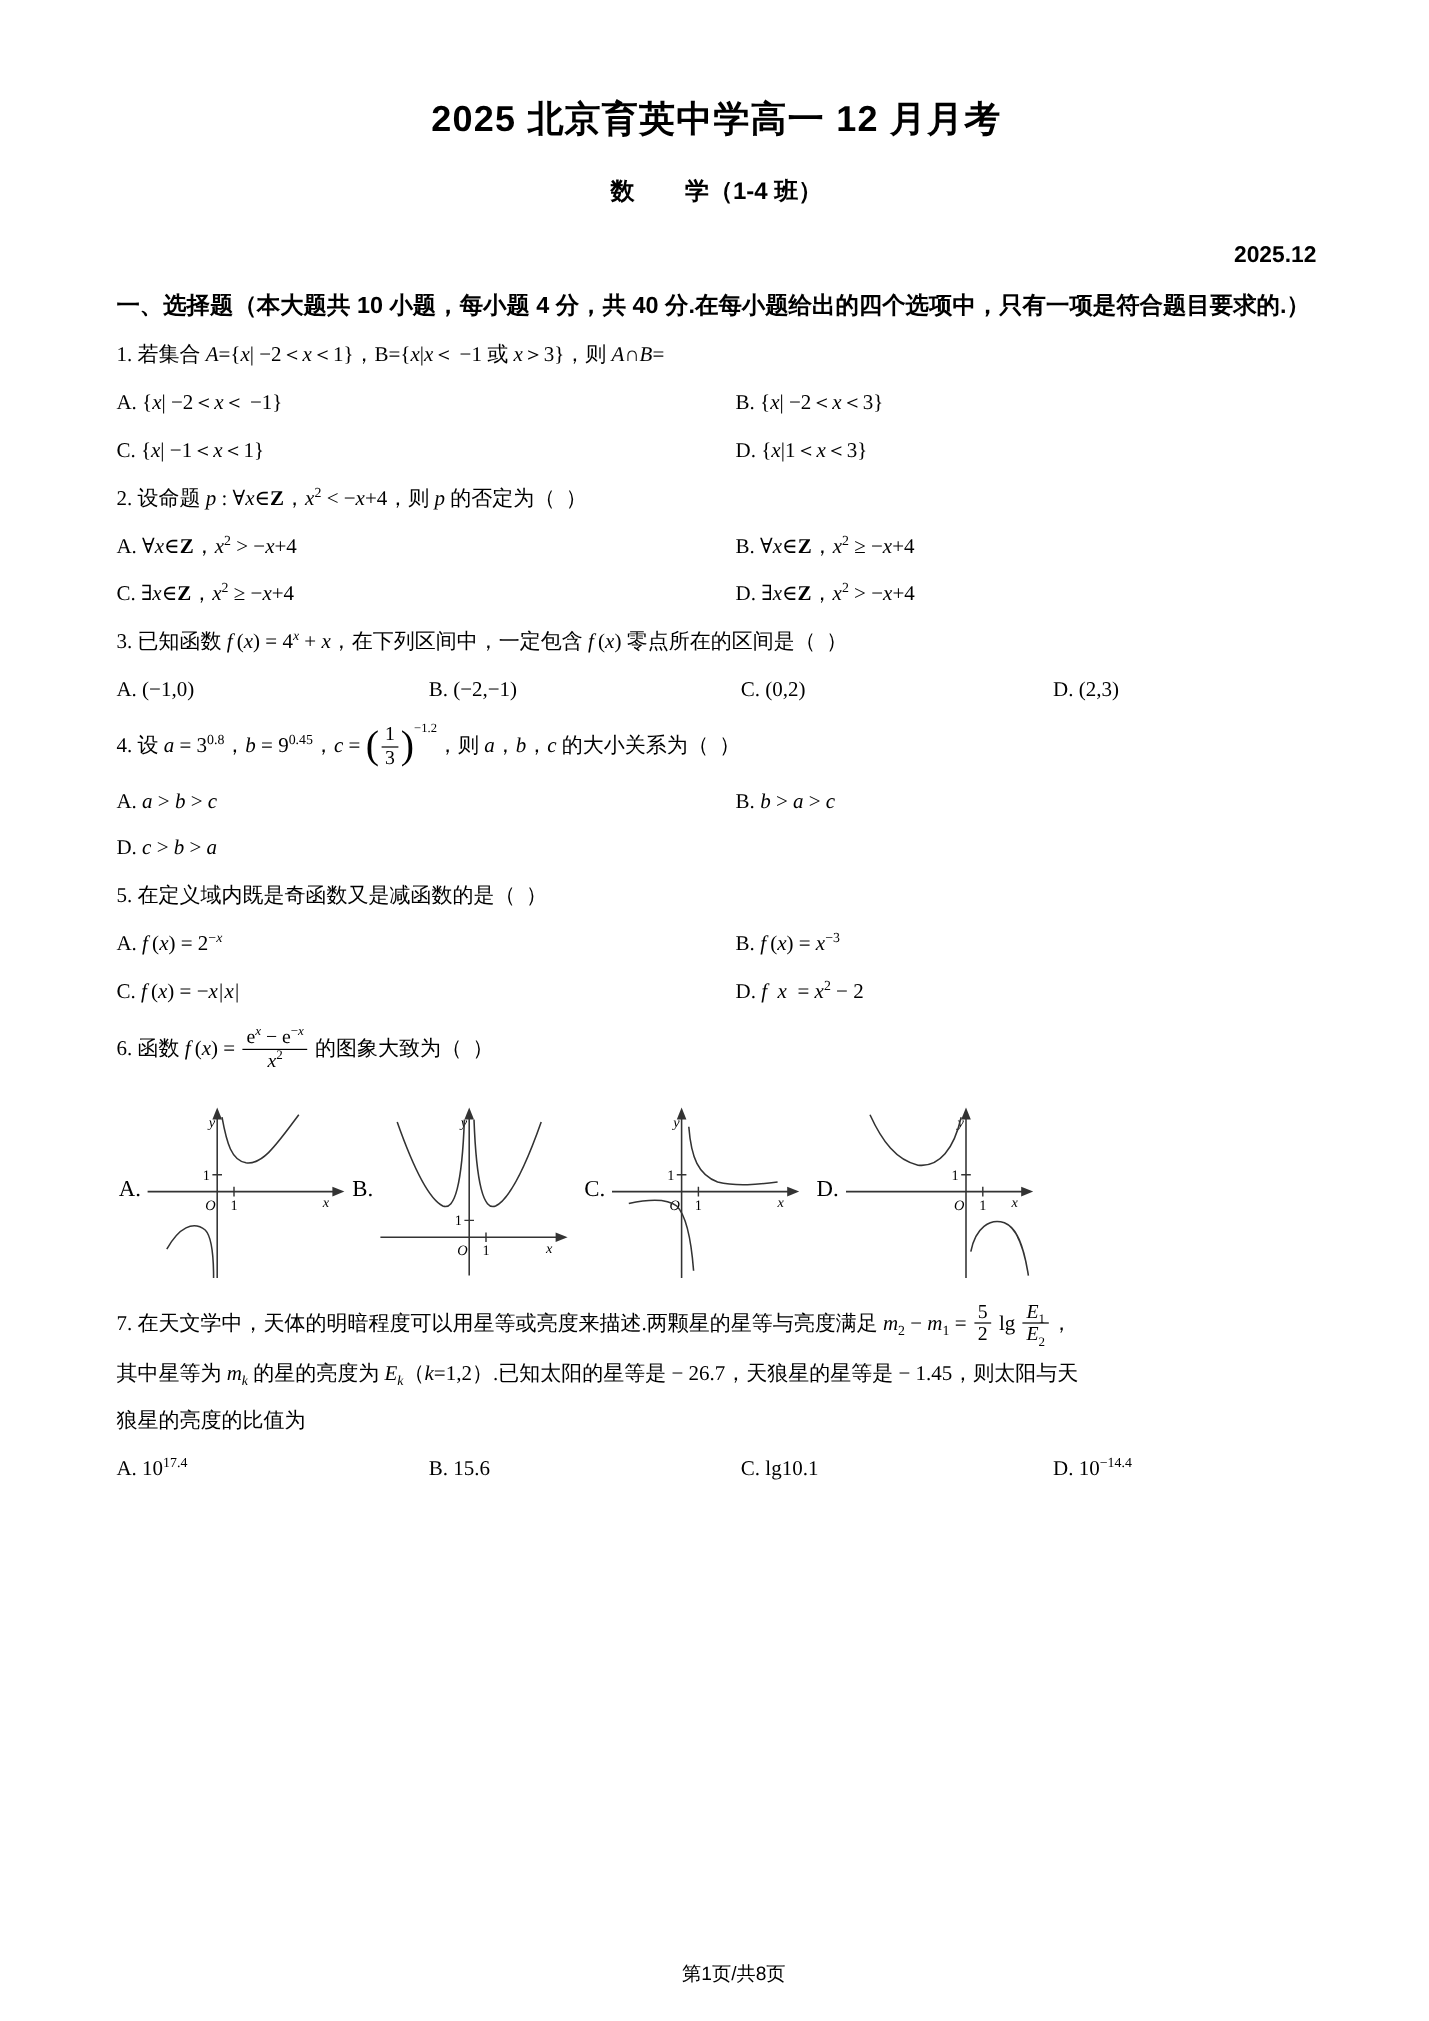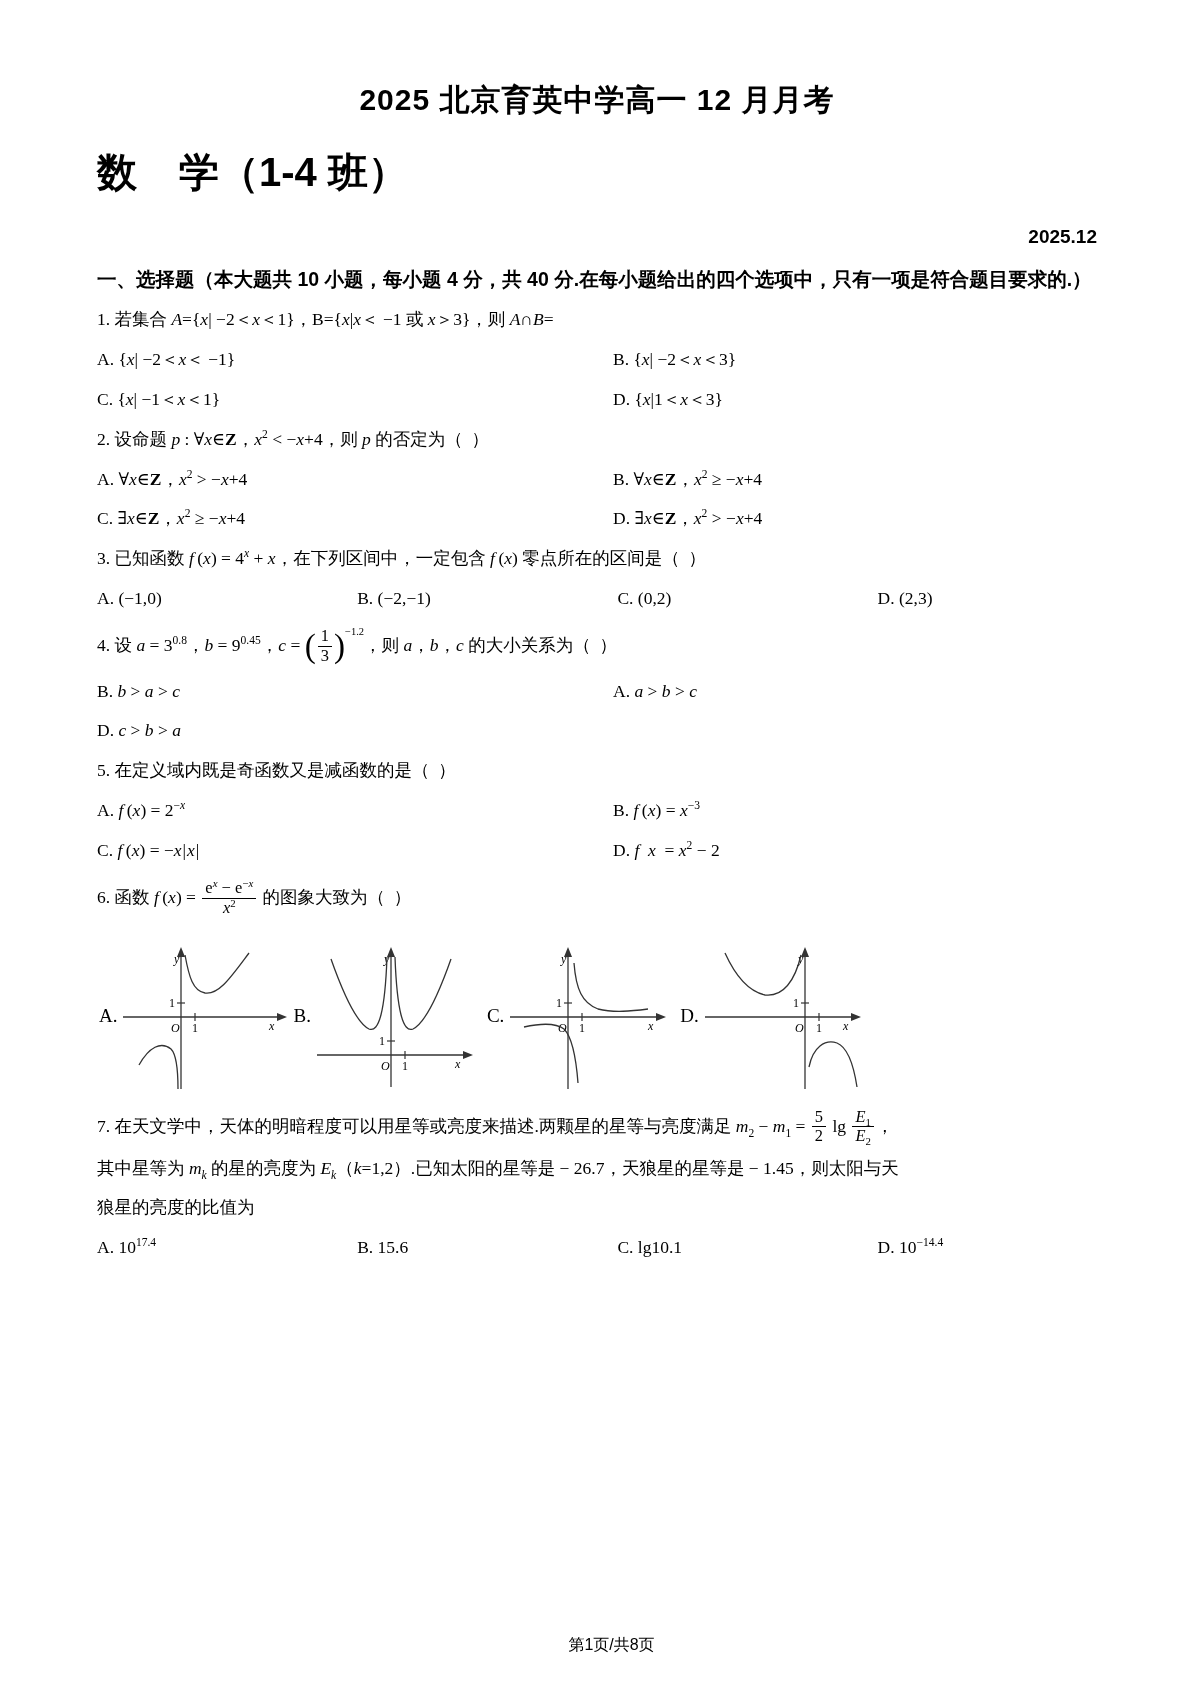--- a/index.html
+++ b/index.html
@@ -33,21 +33,22 @@
   .doc-title {
     text-align: center;
     font-size: 30px;
     font-weight: bold;
     letter-spacing: 1px;
     margin-top: 82px;
     line-height: 1.2;
     font-family: "Liberation Sans", "DejaVu Sans", sans-serif;
   }
   .doc-subtitle {
-    font-size: 40px;
+    text-align: center;
+    font-size: 20px;
     font-weight: bold;
     margin-top: 30px;
     line-height: 1.2;
     font-family: "Liberation Sans", "DejaVu Sans", sans-serif;
   }
   .doc-subtitle .gap { display: inline-block; width: 42px; }
   .doc-date {
     text-align: right;
     font-size: 19px;
     font-weight: bold;
@@ -200,22 +201,22 @@
   </div>
 
   <div class="q" style="line-height:3.0;">
     <div class="q-stem">
       4. 设 <i class="v">a</i> = 3<sup class="sm">0.8</sup>，<i class="v">b</i> = 9<sup class="sm">0.45</sup>，<i class="v">c</i> =
       <span class="paren-big">(</span><span class="frac"><span class="num">1</span><span class="den">3</span></span><span class="paren-big">)</span><span class="bigexp">−1.2</span>，则 <i class="v">a</i>，<i class="v">b</i>，<i class="v">c</i> 的大小关系为（&nbsp;&nbsp;）
     </div>
   </div>
   <div class="q">
     <div class="opt-row opt-2">
+      <div class="opt">A. <i class="v">a</i> &gt; <i class="v">b</i> &gt; <i class="v">c</i></div>
       <div class="opt">B. <i class="v">b</i> &gt; <i class="v">a</i> &gt; <i class="v">c</i></div>
-      <div class="opt">A. <i class="v">a</i> &gt; <i class="v">b</i> &gt; <i class="v">c</i></div>
     </div>
     <div class="opt-row opt-2">
       <div class="opt">D. <i class="v">c</i> &gt; <i class="v">b</i> &gt; <i class="v">a</i></div>
     </div>
   </div>
 
   <div class="q">
     <div class="q-stem">
       5. 在定义域内既是奇函数又是减函数的是（&nbsp;&nbsp;）
     </div>

